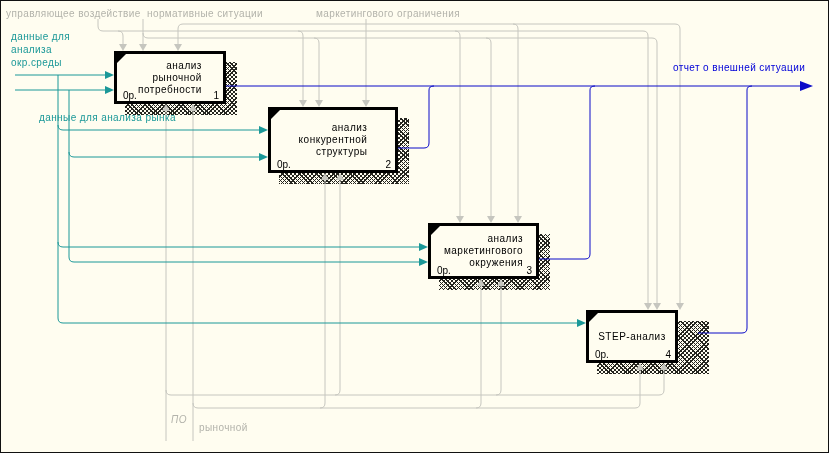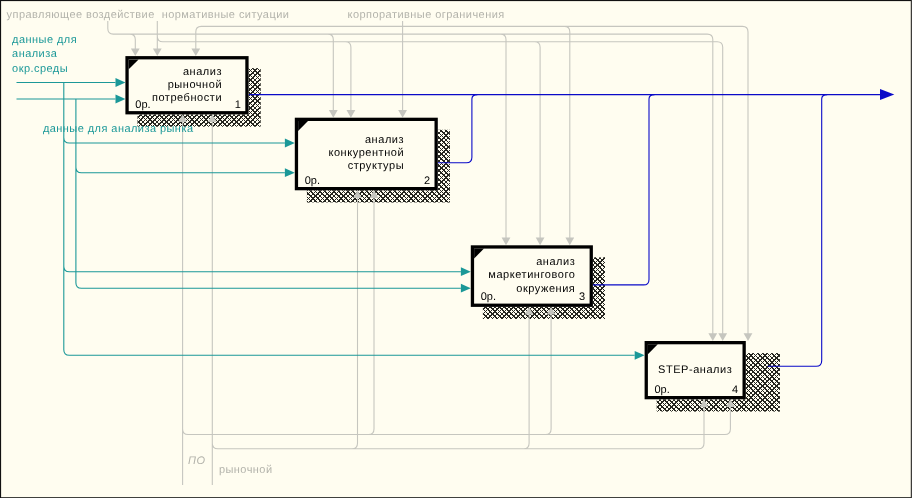--- a/index.html
+++ b/index.html
@@ -162,24 +162,25 @@
 
   <div class="box" style="left:585px;top:309px;width:92px;height:53px;">
     <span class="fold"></span>
     <span class="title">STEP-анализ</span>
     <span class="cost">0р.</span>
     <span class="num">4</span>
   </div>
 
   <div class="lbl gray" style="left:5px;top:6px;">управляющее воздействие</div>
   <div class="lbl gray" style="left:146px;top:6px;">нормативные ситуации</div>
-  <div class="lbl gray" style="left:315px;top:6px;">корпоративные ограничения</div>
+  <div class="lbl gray" style="left:315px;top:6px;">маркетингового ограничения</div>
 
   <div class="lbl teal" style="left:10px;top:29px;">данные для
 анализа
 окр.среды</div>
   <div class="lbl teal" style="left:8px;top:110px;margin-left:30px;">данные для анализа рынка</div>
 
+  <div class="lbl blue" style="left:672px;top:60px;">отчет о внешней ситуации</div>
 
   <div class="lbl gray" style="left:170px;top:412px;font-style:italic;">ПО</div>
   <div class="lbl gray" style="left:198px;top:420px;">рыночной</div>
 
 </div>
 
 </body></html>

